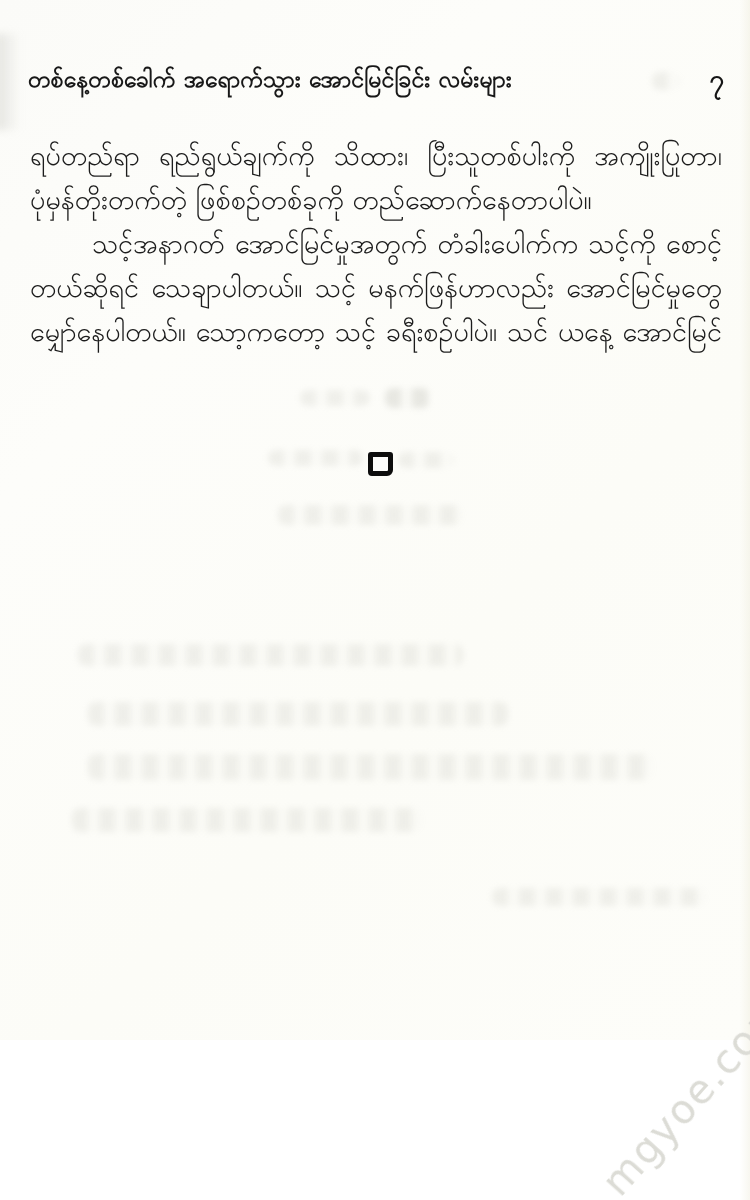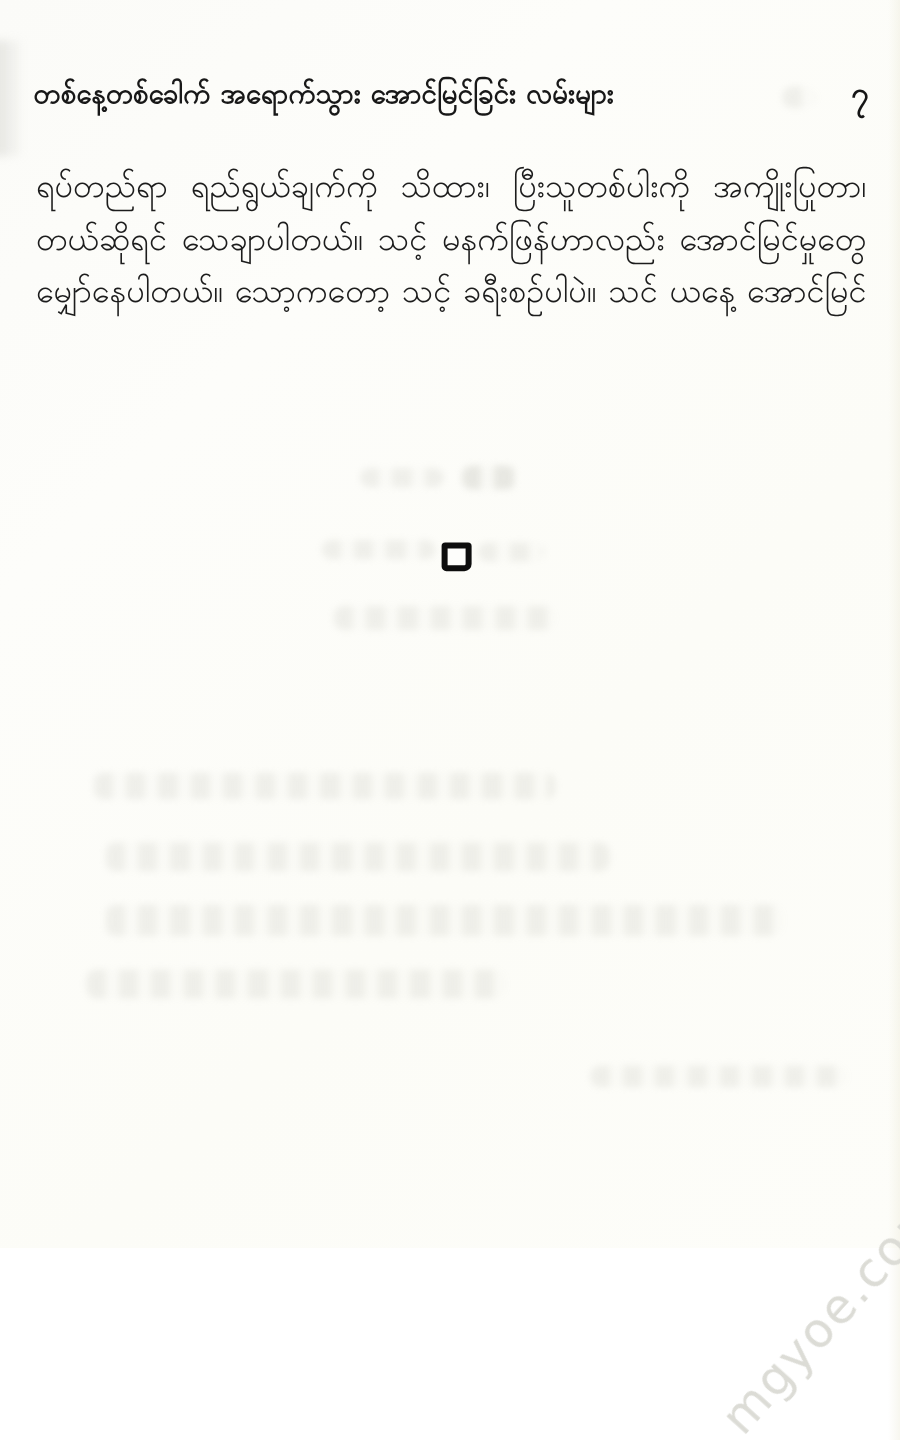--- a/index.html
+++ b/index.html
@@ -81,22 +81,24 @@
   <div class="edge-tint"></div>
 
   <header class="runhead">
     <span class="rh-title">တစ်နေ့တစ်ခေါက် အရောက်သွား အောင်မြင်ခြင်း လမ်းများ</span>
     <span class="rh-page">၇</span>
   </header>
 
   <main class="bodytext">
     <div>
       <div class="line just">ရပ်တည်ရာ ရည်ရွယ်ချက်ကို သိထား၊ ပြီးသူတစ်ပါးကို အကျိုးပြုတာ၊</div>
+      <div class="line">ပုံမှန်တိုးတက်တဲ့ ဖြစ်စဉ်တစ်ခုကို တည်ဆောက်နေတာပါပဲ။</div>
     </div>
     <div>
+      <div class="line just indent">သင့်အနာဂတ် အောင်မြင်မှုအတွက် တံခါးပေါက်က သင့်ကို စောင့်</div>
       <div class="line just">တယ်ဆိုရင် သေချာပါတယ်။ သင့် မနက်ဖြန်ဟာလည်း အောင်မြင်မှုတွေ</div>
       <div class="line just">မျှော်နေပါတယ်။ သော့ကတော့ သင့် ခရီးစဉ်ပါပဲ။ သင် ယနေ့ အောင်မြင်</div>
     </div>
   </main>
 
   <div class="end-marker"></div>
 
   <div class="ghost g-light" style="left:652px;top:72px;width:28px;height:18px;"></div>
   <div class="ghost g-light" style="left:300px;top:390px;width:70px;height:16px;"></div>
   <div class="ghost" style="left:385px;top:388px;width:45px;height:20px;"></div>

